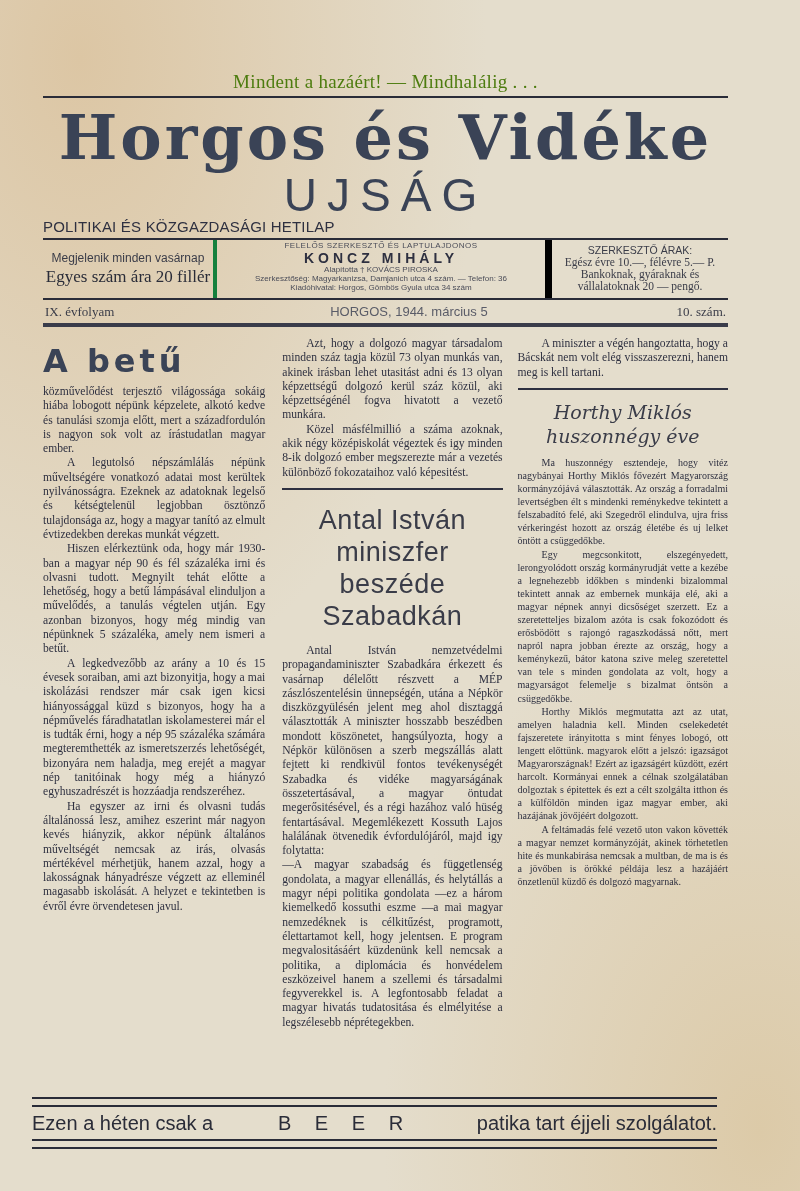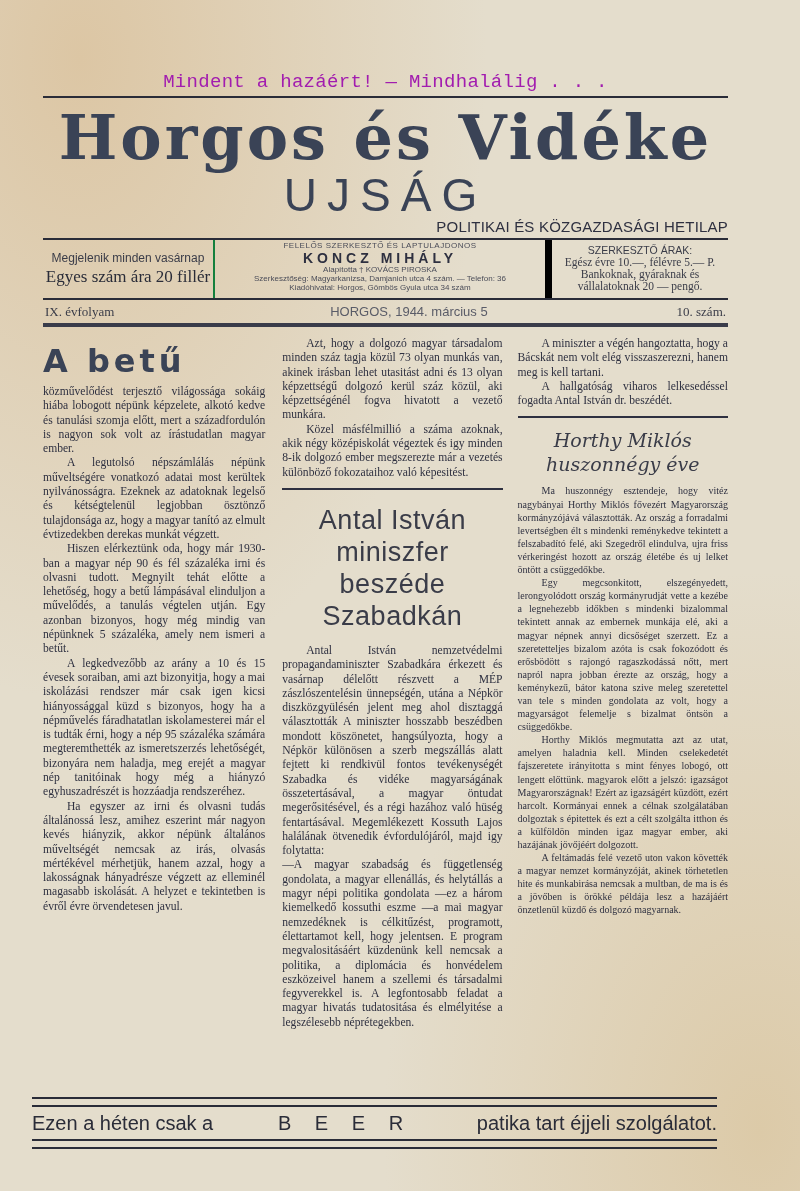--- a/index.html
+++ b/index.html
@@ -7,43 +7,43 @@
     width: 800px; height: 1191px; overflow: hidden;
     background: #e4ddcc;
     background-image: radial-gradient(ellipse at 10% 5%, #dcc6a4 0%, rgba(220,198,164,0) 40%),
                       radial-gradient(ellipse at 95% 95%, #dccaa8 0%, rgba(220,202,168,0) 35%);
     color: #2a2c38;
     font-family: "Liberation Serif", serif;
     position: relative;
   }
   .page { position: absolute; left: 43px; top: 70px; width: 685px; }
   .motto {
-    text-align: center; font-family: Liberation Mono, monospace;
-    font-size: 19px; color: #a21caf; letter-spacing: 0.3px; height: 24px; line-height: 24px;
+    text-align: center; font-family: Liberation Serif, serif;
+    font-size: 19px; color: #4d7c0f; letter-spacing: 0.3px; height: 24px; line-height: 24px;
   }
   .rule-thick { height: 2px; background: #2a2c38; margin: 2px 0; }
   .masthead {
     text-align: center; font-family: "DejaVu Serif", serif; font-weight: bold;
     font-size: 62px; color: #3a4356; letter-spacing: 3px; line-height: 68px; margin-top: 6px;
     transform: scaleX(1.0);
   }
   .ujsag {
     text-align: center; font-family: "Liberation Sans", sans-serif; font-size: 46px;
     color: #3a4356; letter-spacing: 10px; line-height: 46px; margin-top: 0px;
   }
   .subtitle {
-    text-align: right; font-family: "Liberation Sans", sans-serif; font-size: 15px;
+    text-align: left; font-family: "Liberation Sans", sans-serif; font-size: 15px;
     color: #2e3040; line-height: 18px; letter-spacing: 0.2px;
   }
   .infobox {
     display: flex; border-top: 2px solid #2a2c38; border-bottom: 2px solid #2a2c38;
     height: 58px; margin-top: 2px;
   }
   .infobox .left {
-    width: 170px; border-right: 2px solid #15803d; display: flex; flex-direction: column;
+    width: 170px; border-right: 4px solid #15803d; display: flex; flex-direction: column;
     justify-content: center; align-items: center;
   }
   .infobox .left .l1 { font-family: "Liberation Sans", sans-serif; font-size: 12px; color: #3a3c48; }
   .infobox .left .l2 { font-size: 17px; color: #2a2c38; margin-top: 2px; }
   .infobox .mid {
     flex: 1; border-right: 7px solid #000000; text-align: center;
     font-family: "Liberation Sans", sans-serif; color: #4a4c58; padding-top: 1px;
   }
   .mid .m1 { font-size: 8px; line-height: 10px; letter-spacing: 0.5px; }
   .mid .m2 { font-size: 14px; line-height: 14px; font-weight: bold; letter-spacing: 4px; color: #2e3040; }
@@ -140,21 +140,20 @@
       <p>Azt, hogy a dolgozó magyar társadalom minden száz tagja közül 73 olyan munkás van, akinek irásban lehet utasitást adni és 13 olyan képzettségű dolgozó kerül száz közül, aki képzettségénél fogva hivatott a vezető munkára.</p>
       <p>Közel másfélmillió a száma azoknak, akik négy középiskolát végeztek és igy minden 8-ik dolgozó ember megszerezte már a vezetés különböző fokozataihoz való képesitést.</p>
       <div class="sep"></div>
       <div class="h-antal">Antal István miniszfer beszéde Szabadkán</div>
       <p>Antal István nemzetvédelmi propagandaminiszter Szabadkára érkezett és vasárnap délelőtt részvett a MÉP zászlószentelésin ünnepségén, utána a Népkör diszközgyülésén jelent meg ahol disztaggá választották A miniszter hosszabb beszédben mondott köszönetet, hangsúlyozta, hogy a Népkör különösen a szerb megszállás alatt fejtett ki rendkivül fontos tevékenységét Szabadka és vidéke magyarságának összetertásával, a magyar öntudat megerősitésével, és a régi hazához való hüség fentartásával. Megemlékezett Kossuth Lajos halálának ötvenedik évfordulójáról, majd igy folytatta:</p>
       <p class="noindent">—A magyar szabadság és függetlenség gondolata, a magyar ellenállás, és helytállás a magyr népi politika gondolata —ez a három kiemelkedő kossuthi eszme —a mai magyar nemzedéknek is célkitűzést, programott, élettartamot kell, hogy jelentsen. E program megvalositásáért küzdenünk kell nemcsak a politika, a diplomácia és honvédelem eszközeivel hanem a szellemi és társadalmi fegyverekkel is. A legfontosabb feladat a magyar hivatás tudatositása és elmélyitése a legszélesebb néprétegekben.</p>
     </div>
 
     <div class="col col3">
       <p>A miniszter a végén hangoztatta, hogy a Bácskát nem volt elég visszaszerezni, hanem meg is kell tartani.</p>
-      <p>A hallgatóság viharos lelkesedéssel fogadta Antal István dr. beszédét.</p>
       <div class="sep"></div>
       <div class="h-horthy">
         <div>Horthy Miklós</div>
         <div>huszonnégy éve</div>
       </div>
       <div class="small">
         <p>Ma huszonnégy esztendeje, hogy vitéz nagybányai Horthy Miklós fővezért Magyarország kormányzójává választották. Az ország a forradalmi levertségben élt s mindenki reménykedve tekintett a felszabadító felé, aki Szegedről elindulva, ujra friss vérkeringést hozott az ország életébe és uj lelket öntött a csüggedőkbe.</p>
         <p>Egy megcsonkitott, elszegényedett, lerongyolódott ország kormányrudját vette a kezébe a legnehezebb időkben s mindenki bizalommal tekintett annak az embernek munkája elé, aki a magyar népnek annyi dicsőséget szerzett. Ez a szeretetteljes bizalom azóta is csak fokozódott és erősbödött s rajongó ragaszkodássá nőtt, mert napról napra jobban érezte az ország, hogy a keménykezű, bátor katona szive meleg szeretettel van tele s minden gondolata az volt, hogy a magyarságot felemelje s bizalmat öntsön a csüggedőkbe.</p>
         <p>Horthy Miklós megmutatta azt az utat, amelyen haladnia kell. Minden cselekedetét fajszeretete irányitotta s mint fényes lobogó, ott lengett előttünk. magyarok előtt a jelszó: igazságot Magyarországnak! Ezért az igazságért küzdött, ezért harcolt. Kormányai ennek a célnak szolgálatában dolgoztak s épitettek és ezt a célt szolgálta itthon és a külföldön minden igaz magyar ember, aki hazájának jövőjéért dolgozott.</p>
         <p>A feltámadás felé vezető uton vakon követték a magyar nemzet kormányzóját, akinek törhetetlen hite és munkabirása nemcsak a multban, de ma is és a jövőben is örökké példája lesz a hazájáért önzetlenül küzdő és dolgozó magyarnak.</p>

